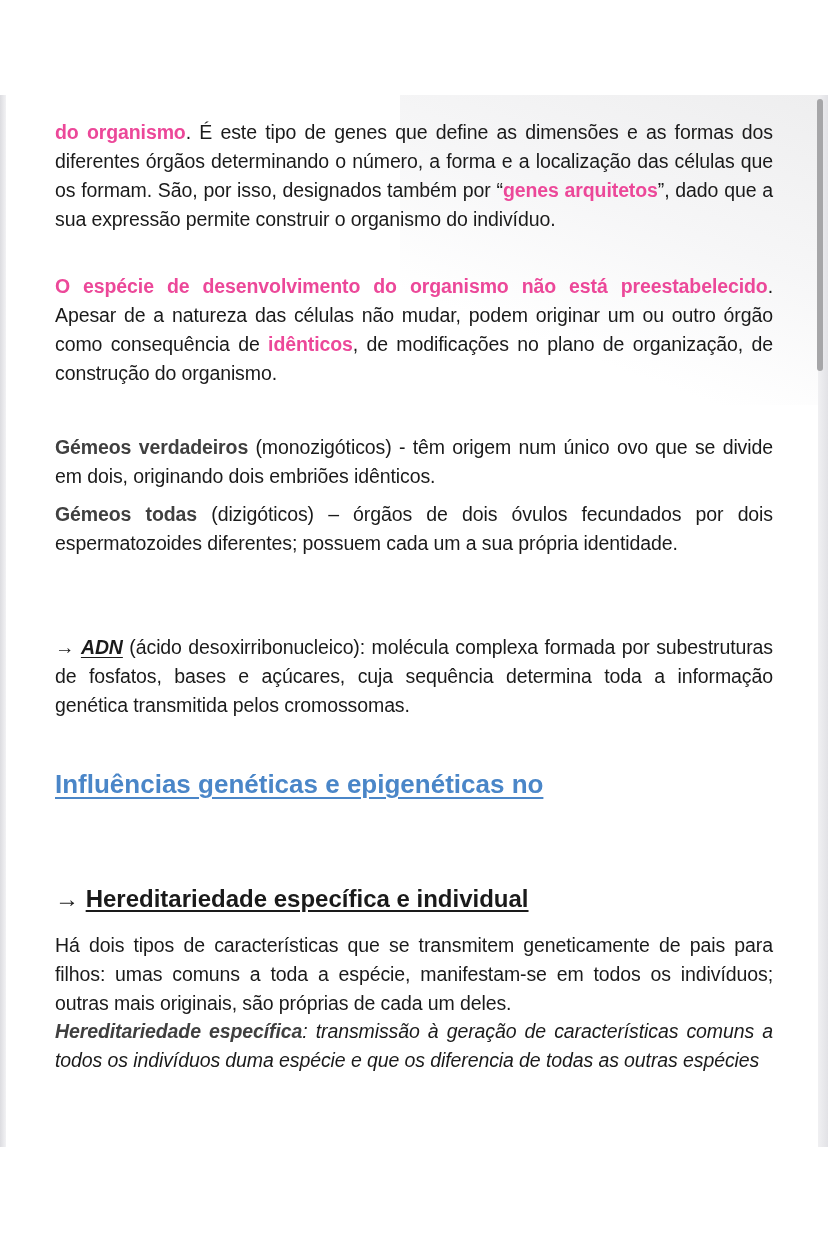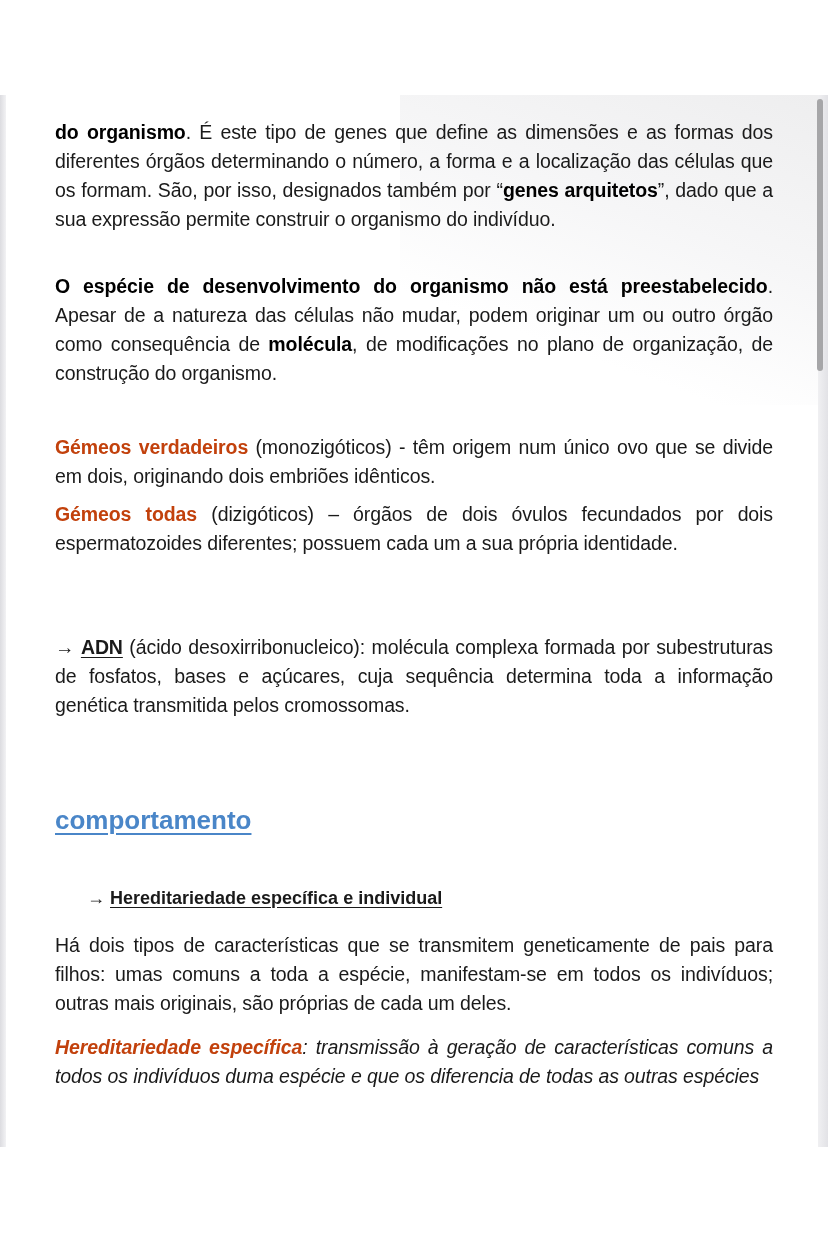--- a/index.html
+++ b/index.html
@@ -63,71 +63,71 @@
       top: 0;
       width: 718px;
     }
     p {
       margin: 0;
       font-size: 19.5px;
       line-height: 29px;
       text-align: justify;
       letter-spacing: -0.1px;
     }
-    b { font-weight: bold; color: #000000; }
-    .blue { color: #c2410c; font-weight: bold; }
+    b { font-weight: bold; color: #ec4899; }
+    .blue { color: #404040; font-weight: bold; }
     .heading {
       font-size: 26px;
       line-height: 36px;
       font-weight: bold;
       color: #4a86c8;
       text-decoration: underline;
       text-decoration-thickness: 2px;
       text-underline-offset: 4px;
       margin: 0;
     }
     .sub-heading {
-      font-size: 18px;
+      font-size: 24px;
       line-height: 29px;
       font-weight: bold;
-      margin-left: 32px;
     }
     .sub-heading .u {
       text-decoration: underline;
       text-underline-offset: 3px;
     }
     .u-bold {
       font-weight: bold;
       text-decoration: underline;
       text-underline-offset: 3px;
+      font-style: italic;
     }
-    .italic { font-style: italic; margin-top: 16px; }
+    .italic { font-style: italic; }
   </style>
 </head>
 <body>
 
 <div class="page-frame">
   <div class="left-edge"></div>
   <div class="shade"></div>
   <div class="right-edge"></div>
   <div class="scrollbar-thumb"></div>
 
   <div class="content">
 
     <p style="position:absolute; top:23px; width:718px;"><b>do organismo</b><span>. É este tipo de genes que define as dimensões e as formas dos diferentes órgãos determinando o número, a forma e a localização das células que os formam. São, por isso, designados também por “</span><b>genes arquitetos</b><span>”, dado que a sua expressão permite construir o organismo do indivíduo.</span></p>
 
-    <p style="position:absolute; top:177px; width:718px;"><b>O espécie de desenvolvimento do organismo não está preestabelecido</b><span>. Apesar de a natureza das células não mudar, podem originar um ou outro órgão como consequência de </span><b>molécula</b><span>, de modificações no plano de organização, de construção do organismo.</span></p>
+    <p style="position:absolute; top:177px; width:718px;"><b>O espécie de desenvolvimento do organismo não está preestabelecido</b><span>. Apesar de a natureza das células não mudar, podem originar um ou outro órgão como consequência de </span><b>idênticos</b><span>, de modificações no plano de organização, de construção do organismo.</span></p>
 
     <p style="position:absolute; top:338px; width:718px;"><span class="blue">Gémeos verdadeiros</span><span> (monozigóticos) - têm origem num único ovo que se divide em dois, originando dois embriões idênticos.</span></p>
 
     <p style="position:absolute; top:405px; width:718px;"><span class="blue">Gémeos todas</span><span> (dizigóticos) – órgãos de dois óvulos fecundados por dois espermatozoides diferentes; possuem cada um a sua própria identidade.</span></p>
 
     <p style="position:absolute; top:538px; width:718px;"><span>→ </span><span class="u-bold">ADN</span><span> (ácido desoxirribonucleico): molécula complexa formada por subestruturas de fosfatos, bases e açúcares, cuja sequência determina toda a informação genética transmitida pelos cromossomas.</span></p>
 
-    <h2 class="heading" style="position:absolute; top:671px;"><br><span>comportamento</span></h2>
+    <h2 class="heading" style="position:absolute; top:671px;"><span>Influências genéticas e epigenéticas no</span><br></h2>
 
     <div class="sub-heading" style="position:absolute; top:789px;"><span>→ </span><span class="u">Hereditariedade específica e individual</span></div>
 
     <p style="position:absolute; top:836px; width:718px;">Há dois tipos de características que se transmitem geneticamente de pais para filhos: umas comuns a toda a espécie, manifestam-se em todos os indivíduos; outras mais originais, são próprias de cada um deles.</p>
 
     <p class="italic" style="position:absolute; top:922px; width:718px;"><span class="blue">Hereditariedade específica</span><span>: transmissão à geração de características comuns a todos os indivíduos duma espécie e que os diferencia de todas as outras espécies</span></p>
 
   </div>
 </div>
 

